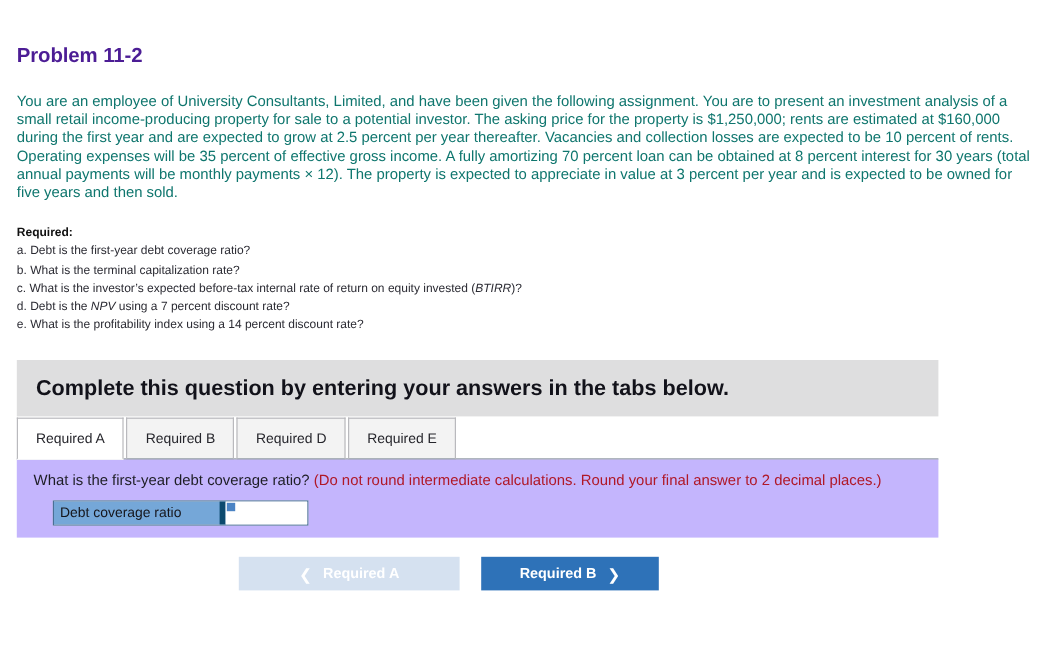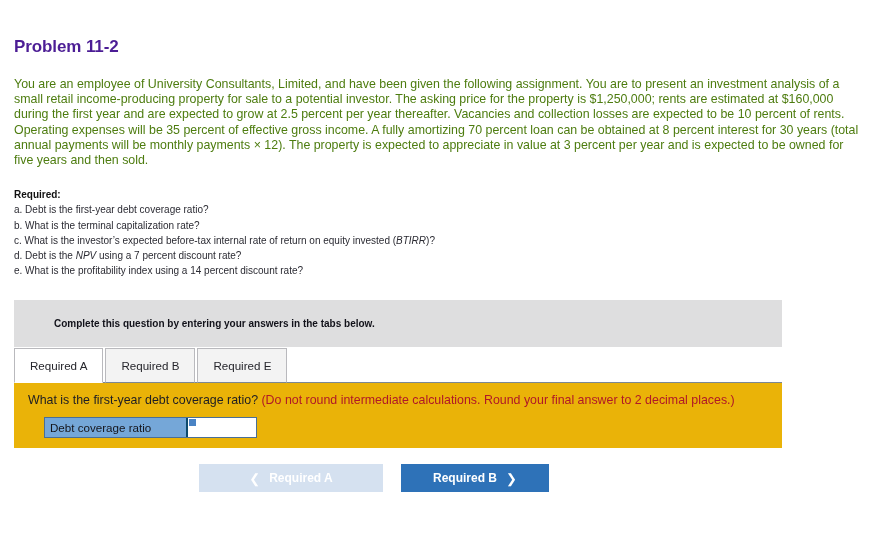--- a/index.html
+++ b/index.html
@@ -25,21 +25,21 @@
     padding: 37px 0 0 14px;
     letter-spacing: -0.1px;
   }
 
   
   .problem-body {
     margin: 0;
     padding: 20px 14px 0 14px;
     font-size: 12.4px;
     line-height: 15.2px;
-    color: #4d7c0f;
+    color: #0f766e;
     text-align: left;
     max-width: 866px;
   }
 
   
   .required-block {
     padding: 19px 0 0 14px;
     font-size: 10px;
     line-height: 15.2px;
     color: #2b2b33;
@@ -57,24 +57,23 @@
     margin: 22px 0 0 14px;
     width: 768px;
     height: 47px;
     background: #dededf;
     display: flex;
     align-items: center;
     box-sizing: border-box;
     padding-left: 16px;
   }
   .instruction-banner-text {
-    font-size: 10px;
+    font-size: 18px;
     font-weight: bold;
     color: #12121a;
-    margin-left: 24px;
   }
 
   
   .tab-strip {
     margin-left: 14px;
     width: 768px;
     height: 36px;
     position: relative;
     display: flex;
     align-items: flex-end;
@@ -110,21 +109,21 @@
     background: #ffffff;
     border-bottom: 1px solid #ffffff;
     border-top-color: #b9b9bd;
     z-index: 3;
   }
 
   
   .question-panel {
     margin-left: 14px;
     width: 768px;
-    background: #eab308;
+    background: #c4b5fd;
     box-sizing: border-box;
     padding: 9px 14px 10px 14px;
     position: relative;
     z-index: 2;
   }
   .question-text {
     font-size: 12.4px;
     line-height: 16px;
     color: #1d1d24;
   }
@@ -143,21 +142,21 @@
   }
   .answer-label {
     flex: 0 0 143px;
     background: #75a7d8;
     display: flex;
     align-items: center;
     padding-left: 5px;
     font-size: 11.6px;
     color: #15151b;
     box-sizing: border-box;
-    border-right: 2px solid #0c4a6e;
+    border-right: 5px solid #0c4a6e;
   }
   .answer-input-cell {
     flex: 1 1 auto;
     background: #ffffff;
     position: relative;
   }
   .answer-caret {
     position: absolute;
     left: 1px;
     top: 1px;
@@ -231,20 +230,23 @@
 <div class="instruction-banner">
   <span class="instruction-banner-text">Complete this question by entering your answers in the tabs below.</span>
 </div>
 
 <div class="tab-strip">
   <div class="tab is-active">
       <span>Required A</span>
     </div>
   <div class="tab">
       <span>Required B</span>
+    </div>
+  <div class="tab">
+      <span>Required D</span>
     </div>
   <div class="tab">
       <span>Required E</span>
     </div>
 </div>
 
 <div class="question-panel">
   <div class="question-text">
     <span>What is the first-year debt coverage ratio?</span>
     <span class="question-note">(Do not round intermediate calculations. Round your final answer to 2 decimal places.)</span>

